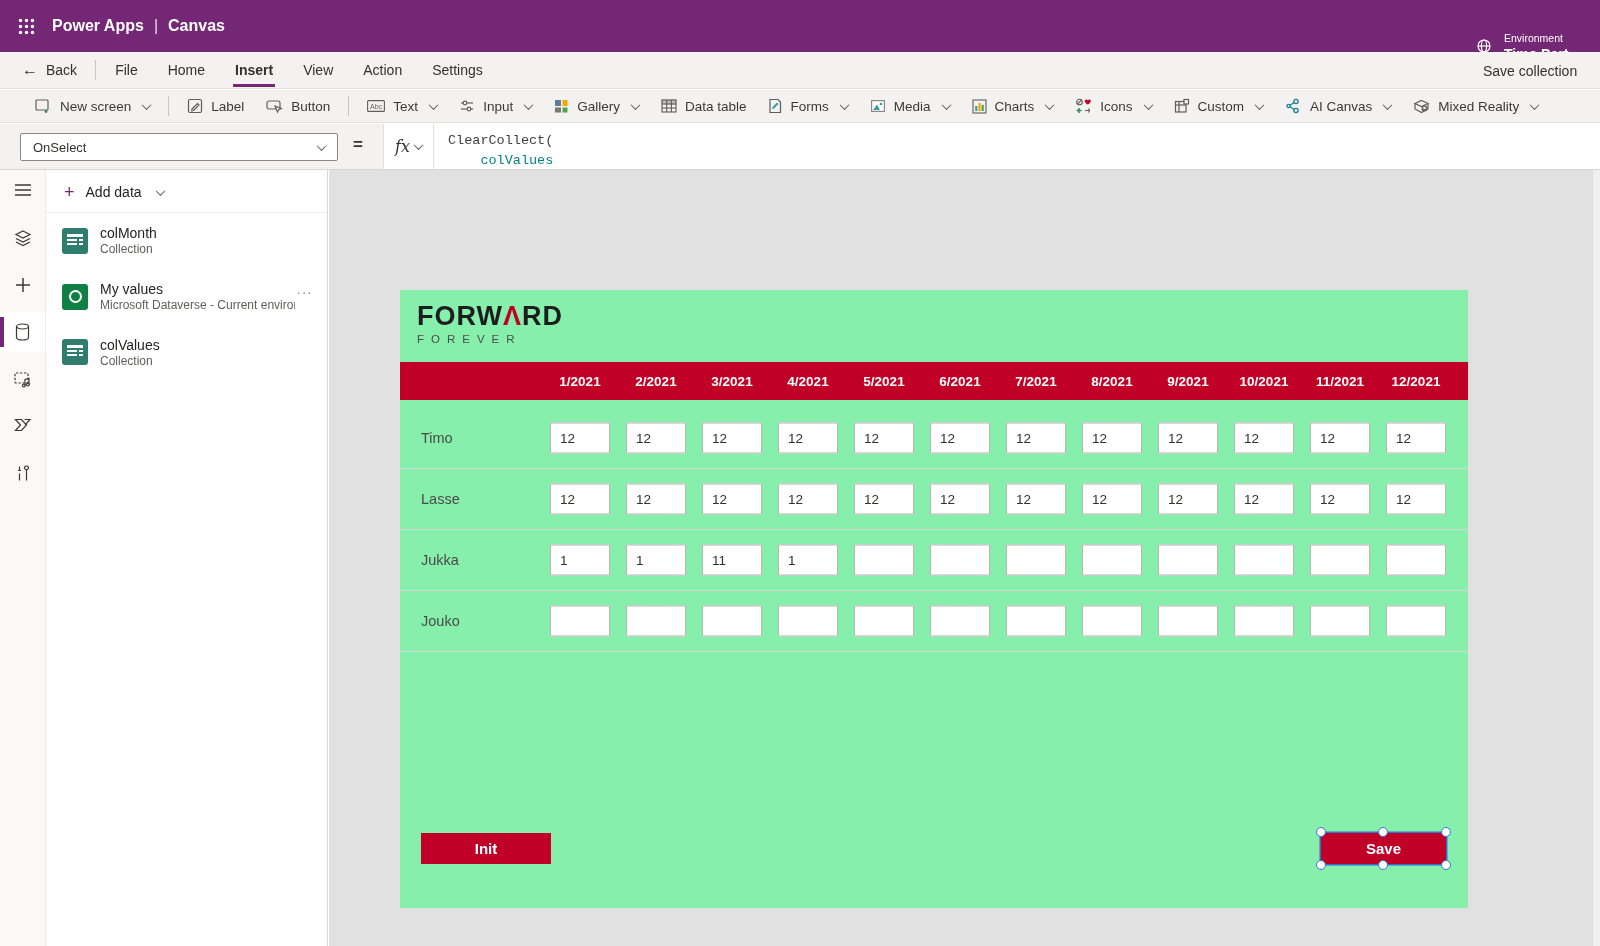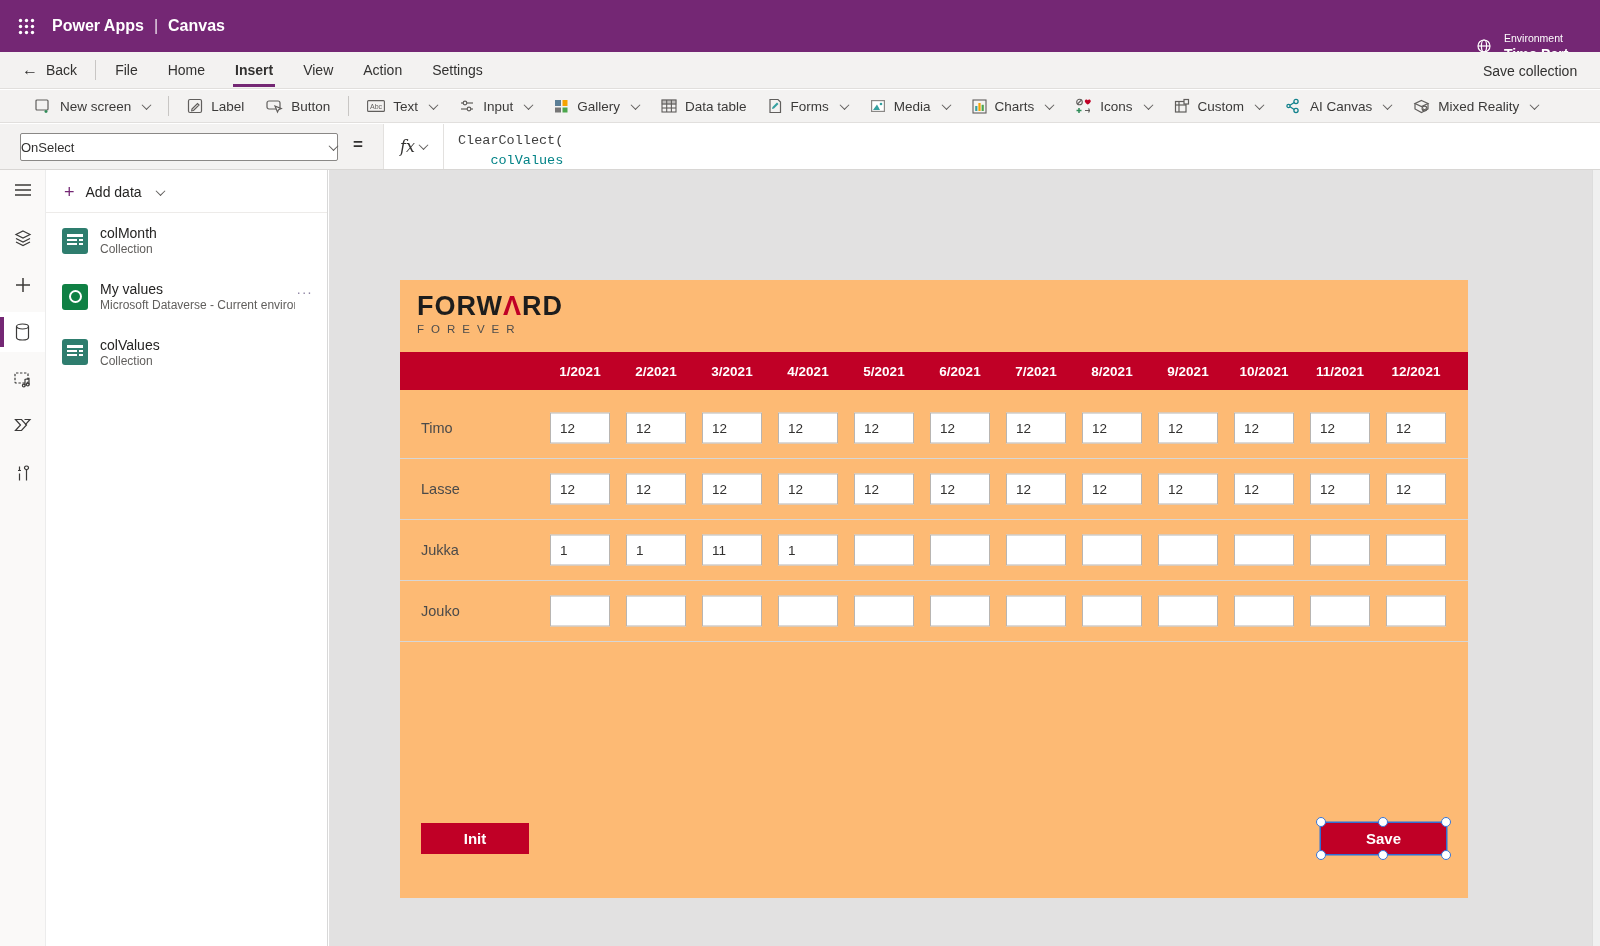--- a/index.html
+++ b/index.html
@@ -29,25 +29,25 @@
   .save-collection { position:absolute; left:1483px; top:0; height:37px; display:flex; align-items:center; font-size:14px; color:#323130; cursor:pointer; white-space:nowrap; }
 
   
   .toolbar { position:absolute; left:0; top:90px; width:1600px; height:33px; background:#f3f2f1; border-bottom:1px solid #e1dfdd; display:flex; align-items:center; padding-left:24px; font-size:13.5px; color:#3b3a39; }
   .tool { display:flex; align-items:center; gap:8px; padding:0 11px; height:33px; cursor:pointer; white-space:nowrap; }
   .tool svg { flex:0 0 auto; }
   .tool-div { width:1px; height:20px; background:#c8c6c4; margin:0 7px; }
 
   
   .formulabar { position:absolute; left:0; top:124px; width:1600px; height:46px; background:#f3f2f1; border-bottom:1px solid #d8d6d4; }
-  .prop-select { position:absolute; left:20px; top:9px; width:318px; height:28px; background:#fff; border:1px solid #8a8886; border-radius:2px; display:flex; align-items:center; padding:0 0; font-size:13px; color:#323130; cursor:pointer; }
+  .prop-select { position:absolute; left:20px; top:9px; width:318px; height:28px; background:#fff; border:1px solid #8a8886; border-radius:2px; display:flex; align-items:center; padding:0 12px; font-size:13px; color:#323130; cursor:pointer; }
   .prop-select .chev { margin-left:auto; }
   .equals { position:absolute; left:353px; top:11px; font-size:17px; font-weight:bold; color:#323130; }
   .fxwrap { position:absolute; left:383px; top:0; width:1217px; height:45px; background:#fff; border-left:1px solid #e3e1df; display:flex; }
-  .fxbox { width:60px; border-right:1px solid #e3e1df; display:flex; align-items:center; justify-content:center; font-family:"DejaVu Serif", serif; font-style:italic; font-size:16px; color:#323130; cursor:pointer; }
+  .fxbox { width:50px; border-right:1px solid #e3e1df; display:flex; align-items:center; justify-content:center; font-family:"DejaVu Serif", serif; font-style:italic; font-size:16px; color:#323130; cursor:pointer; }
   .fxbox .chev { margin-left:5px; }
   .code { flex:1; font-family:"Liberation Mono", monospace; font-size:13.5px; line-height:20px; padding:7px 0 0 14px; overflow:hidden; }
   .code-fn { color:#404040; }
   .code-ident { color:#038387; padding-left:4ch; }
 
   
   .rail { position:absolute; left:0; top:170px; width:46px; height:776px; background:#faf9f8; border-right:1px solid #ececec; }
   .ricon { position:absolute; left:0; width:45px; height:40px; display:flex; align-items:center; justify-content:center; color:#3b3a39; cursor:pointer; }
   .ricon.selected { background:#fff; }
   .ricon.selected::before { content:""; position:absolute; left:0; top:5px; width:4px; height:30px; background:#742774; }
@@ -70,39 +70,39 @@
   .src-icon.dataverse { background:#0f8044; }
   .ring { width:13px; height:13px; border:2.5px solid #fff; border-radius:50%; }
   .src-txt { min-width:0; }
   .src-name { font-size:14px; color:#252423; line-height:1.3; }
   .src-type { font-size:12px; color:#605e5c; line-height:1.3; white-space:nowrap; overflow:hidden; max-width:195px; }
   .src-more { position:absolute; right:14px; top:12px; color:#9086a5; font-size:14px; letter-spacing:1.5px; cursor:pointer; }
 
   
   .canvasbg { position:absolute; left:329px; top:170px; width:1271px; height:776px; background:#e2e1e1; }
   .scrollstrip { position:absolute; right:0; top:170px; width:8px; height:776px; background:#f0f0f0; border-left:1px solid #ddd; }
-  .app { position:absolute; left:400px; top:280px; width:1068px; height:618px; background:#fdba74;text-decoration:underline; }
+  .app { position:absolute; left:400px; top:290px; width:1068px; height:618px; background:#86efac;text-decoration:underline; }
 
   .logo { position:absolute; left:17px; top:12px; cursor:default; }
   .logo-main { font-size:27px; font-weight:bold; letter-spacing:1px; color:#1d1d1d; line-height:1.1; }
   .logo-accent { color:#c00026; }
   .logo-sub { font-size:11.5px; letter-spacing:7px; color:#4d4d4d; margin-top:1px; }
 
   .monthbar { position:absolute; left:0; top:72px; width:1068px; height:38px; background:#c00026; }
   .cells-track { position:absolute; left:150px; right:22px; top:0; height:100%; display:flex; justify-content:space-between; align-items:center; }
   .mcell { width:60px; text-align:center; color:#fff; font-weight:bold; font-size:13.5px; white-space:nowrap; }
 
   .rows { position:absolute; left:0; top:118px; width:1068px; }
   .trow { position:relative; height:61px; border-bottom:1px solid #d6d6d6; }
   .rname { position:absolute; left:21px; top:50%; transform:translateY(-50%); font-size:14.5px; color:#4a4a4a; }
   .trow .cells-track { top:50%; height:31px; transform:translateY(-50%); }
   .cell { width:60px; height:31px; border:1px solid #b8b5b2; background:#fff; font-size:13.5px; color:#323130; padding-left:9px; font-family:inherit; outline:none; }
 
   .btn { background:#c00026; color:#fff; font-weight:bold; font-size:15px; display:flex; align-items:center; justify-content:center; cursor:pointer; font-family:inherit; border:none; }
-  .btn-init { position:absolute; left:21px; top:543px; width:108px; height:31px; }
+  .btn-init { position:absolute; left:21px; top:543px; width:130px; height:31px; }
   .save-wrap { position:absolute; left:921px; top:543px; width:125px; height:31px; }
   .btn-save { position:absolute; left:0; top:0; width:125px; height:31px; box-shadow:0 0 0 1.5px #2f6fd6; }
   .handle { position:absolute; width:10px; height:10px; border-radius:50%; background:#fff; border:1.5px solid #3575d8; z-index:2; }
   .h-tl { left:-5px; top:-6px; } .h-tm { left:57px; top:-6px; } .h-tr { right:-5px; top:-6px; }
   .h-bl { left:-5px; bottom:-6px; } .h-bm { left:57px; bottom:-6px; } .h-br { right:-5px; bottom:-6px; }
 </style>
 </head>
 <body>
 
 <header class="topbar">

